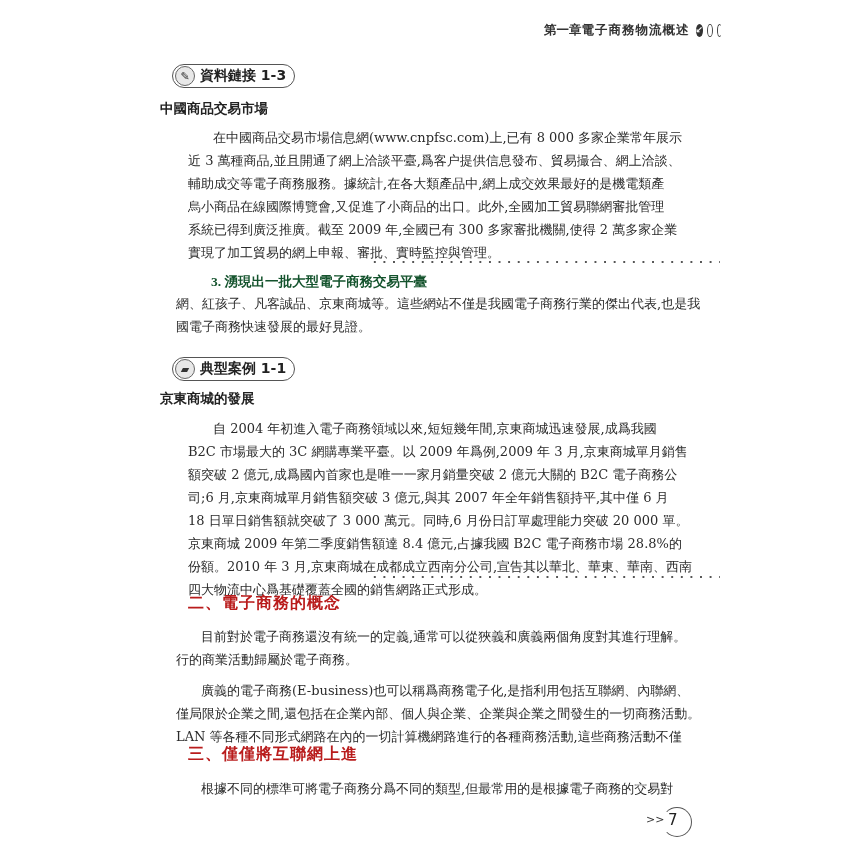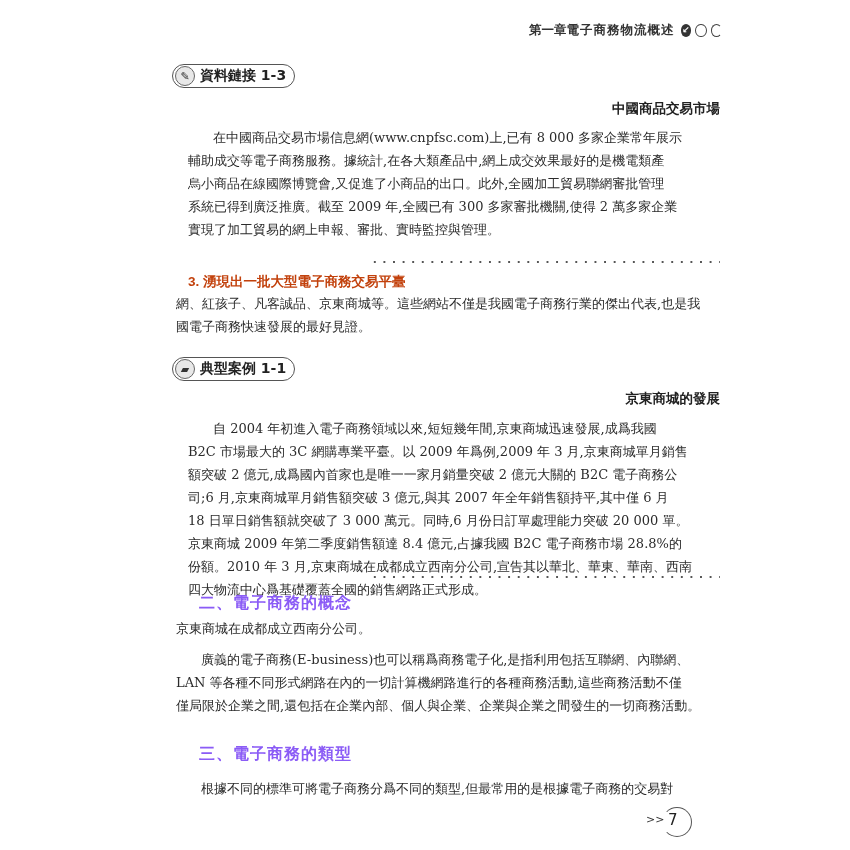--- a/index.html
+++ b/index.html
@@ -1,38 +1,38 @@
 <!DOCTYPE html>
 <html><head>
 <meta charset="utf-8">
 <style>
   html, body { margin:0; padding:0; }
   body { width:850px; height:850px; background:#ffffff; position:relative; overflow:hidden;
          font-family:"DejaVu Serif", serif; color:#2a2a2a; }
   .right-mask { position:absolute; left:722px; top:0; width:128px; height:850px; background:#ffffff; }
   .header { position:absolute; left:500px; top:20px; width:222px; height:20px; font-family:"DejaVu Sans", sans-serif;
             font-size:12.5px; font-weight:bold; color:#333; display:flex; align-items:center; white-space:nowrap; overflow:hidden; }
-  .header .ch { margin-left:29px; }
+  .header .ch { margin-left:44px; }
   .header .ttl { letter-spacing:1px; }
   .hdr-icon { display:inline-block; width:13px; height:13px; border-radius:50%; margin-left:4px; box-sizing:border-box; }
   .hdr-icon.filled { background:#333; color:#fff; font-size:9px; line-height:13px; text-align:center; margin-left:6px; }
   .hdr-icon.ring { border:1.5px solid #444; }
   .hdr-icon.half { border:1.5px solid #444; border-right-color:transparent; border-top-color:#444; }
   .badge { position:absolute; display:flex; align-items:center; height:24px; border:1.5px solid #555; border-radius:13px;
            padding:0 8px 0 2px; font-family:"DejaVu Sans", sans-serif; font-weight:bold; font-size:14px; color:#222; background:#fff; box-sizing:border-box; }
   .badge .bicon { width:20px; height:20px; border-radius:50%; border:1.5px solid #666; background:#e8e8e8; margin-right:5px;
                   box-sizing:border-box; display:flex; align-items:center; justify-content:center; font-size:11px; color:#333; }
-  .box-title { position:absolute; left:160px; width:560px; text-align:right; font-family:"DejaVu Sans", sans-serif; font-weight:bold; font-size:13.5px; color:#222; }
+  .box-title { position:absolute; left:160px; width:560px; text-align:left; font-family:"DejaVu Sans", sans-serif; font-weight:bold; font-size:13.5px; color:#222; }
   .para { position:absolute; left:188px; width:532px; font-size:13px; line-height:23px; color:#2b2b2b; text-align:justify; }
   .para .ln { display:block; white-space:nowrap; overflow:hidden; }
   .para .ind { padding-left:25px;margin-top:8px; }
   .dots { position:absolute; left:370px; width:350px; height:2px;
           background-image:radial-gradient(circle, #555 1px, transparent 1.3px); background-size:9.6px 2px; background-repeat:repeat-x; }
-  .h3 { position:absolute; left:188px; font-family:Liberation Sans, sans-serif; font-weight:bold; font-size:13.5px; color:#c2410c; }
-  .h2 { position:absolute; left:199px; font-family:"DejaVu Sans", sans-serif; font-weight:bold; font-size:16px; color:#8b5cf6; letter-spacing:1px; }
+  .h3 { position:absolute; left:211px; font-family:Liberation Serif, serif; font-weight:bold; font-size:13.5px; color:#14532d; }
+  .h2 { position:absolute; left:188px; font-family:"DejaVu Sans", sans-serif; font-weight:bold; font-size:16px; color:#b91c1c; letter-spacing:1px; }
   .pagenum { position:absolute; left:640px; top:803px; width:90px; height:36px; font-family:"DejaVu Sans", sans-serif; }
   .pagenum .arr { position:absolute; left:6px; top:10px; font-size:11px; color:#333; }
   .pagenum .circ { position:absolute; left:22px; top:4px; width:30px; height:30px; border-radius:50%; border:1.5px solid #555;
                    border-left-color:transparent; box-sizing:border-box; }
   .pagenum .num { position:absolute; left:28px; top:8px; font-size:15px; color:#222; }
 </style>
 </head>
 <body>
 
 <div class="header">
@@ -43,20 +43,21 @@
   <span class="hdr-icon half"></span>
 </div>
 
 <div class="badge" style="left:172px; top:64px;">
   <span class="bicon">✎</span>
   <span>資料鏈接 1-3</span>
 </div>
 <div class="box-title" style="top:100px;">中國商品交易市場</div>
 <div class="para" style="top:118px;">
   <span class="ln ind">在中國商品交易市場信息網(www.cnpfsc.com)上,已有 8 000 多家企業常年展示</span>
+  <span class="ln">近 3 萬種商品,並且開通了網上洽談平臺,爲客户提供信息發布、貿易撮合、網上洽談、</span>
   <span class="ln">輔助成交等電子商務服務。據統計,在各大類產品中,網上成交效果最好的是機電類產</span>
   <span class="ln">烏小商品在線國際博覽會,又促進了小商品的出口。此外,全國加工貿易聯網審批管理</span>
   <span class="ln">系統已得到廣泛推廣。截至 2009 年,全國已有 300 多家審批機關,使得 2 萬多家企業</span>
   <span class="ln">實現了加工貿易的網上申報、審批、實時監控與管理。</span>
 </div>
 <div class="dots" style="top:261px;"></div>
 
 <div class="h3" style="top:273px;">3. 湧現出一批大型電子商務交易平臺</div>
 <div class="para" style="top:292px; left:176px; width:544px;">
   <span class="ln">網、紅孩子、凡客誠品、京東商城等。這些網站不僅是我國電子商務行業的傑出代表,也是我</span>
@@ -75,27 +76,28 @@
   <span class="ln">司;6 月,京東商城單月銷售額突破 3 億元,與其 2007 年全年銷售額持平,其中僅 6 月</span>
   <span class="ln">18 日單日銷售額就突破了 3 000 萬元。同時,6 月份日訂單處理能力突破 20 000 單。</span>
   <span class="ln">京東商城 2009 年第二季度銷售額達 8.4 億元,占據我國 B2C 電子商務市場 28.8%的</span>
   <span class="ln">份額。2010 年 3 月,京東商城在成都成立西南分公司,宣告其以華北、華東、華南、西南</span>
   <span class="ln">四大物流中心爲基礎覆蓋全國的銷售網路正式形成。</span>
 </div>
 <div class="dots" style="top:576px;"></div>
 
 <div class="h2" style="top:593px;">二、電子商務的概念</div>
 <div class="para" style="top:617px; left:176px; width:544px;">
-  <span class="ln">京東商城在成都成立西南分公司。</span>
+  <span class="ln ind">目前對於電子商務還沒有統一的定義,通常可以從狹義和廣義兩個角度對其進行理解。</span>
+  <span class="ln">行的商業活動歸屬於電子商務。</span>
   <span class="ln ind">廣義的電子商務(E-business)也可以稱爲商務電子化,是指利用包括互聯網、內聯網、</span>
+  <span class="ln">僅局限於企業之間,還包括在企業內部、個人與企業、企業與企業之間發生的一切商務活動。</span>
   <span class="ln">LAN 等各種不同形式網路在內的一切計算機網路進行的各種商務活動,這些商務活動不僅</span>
-  <span class="ln">僅局限於企業之間,還包括在企業內部、個人與企業、企業與企業之間發生的一切商務活動。</span>
 </div>
 
-<div class="h2" style="top:744px;">三、電子商務的類型</div>
+<div class="h2" style="top:744px;">三、僅僅將互聯網上進</div>
 <div class="para" style="top:769px; left:176px; width:544px;">
   <span class="ln ind">根據不同的標準可將電子商務分爲不同的類型,但最常用的是根據電子商務的交易對</span>
 </div>
 
 <div class="pagenum">
   <span class="arr">&gt;&gt;</span>
   <span class="circ"></span>
   <span class="num">7</span>
 </div>
 

